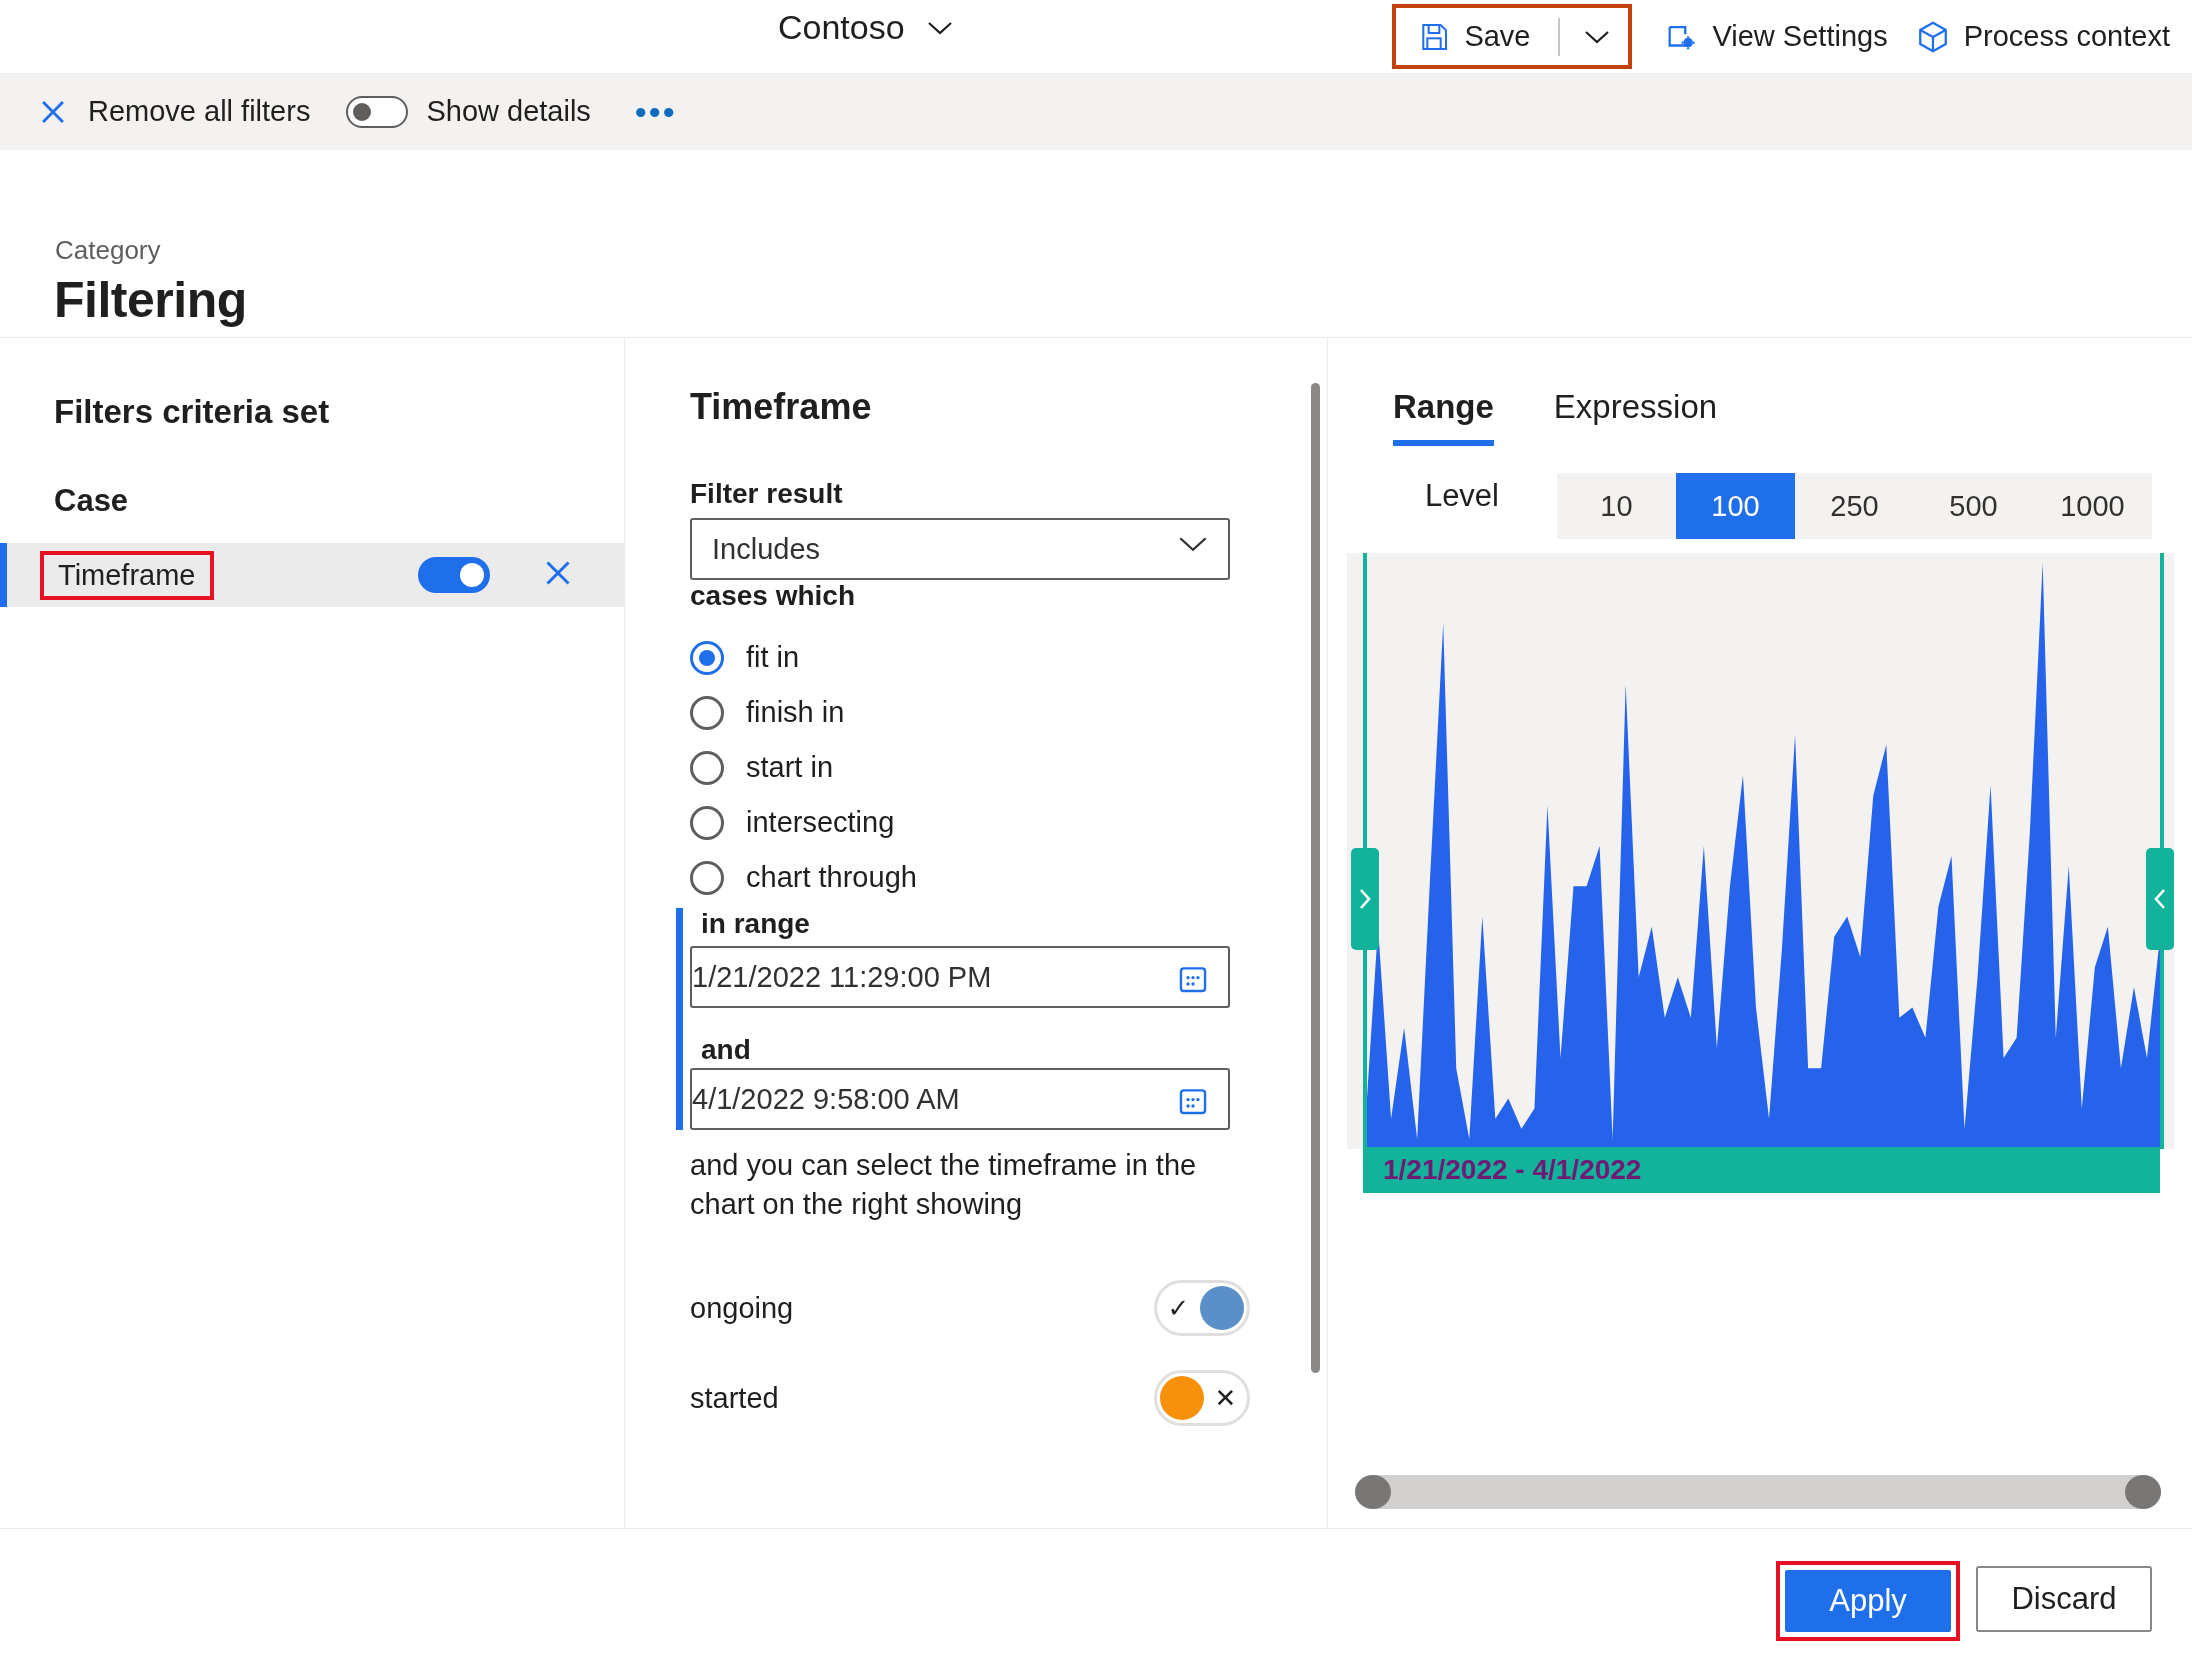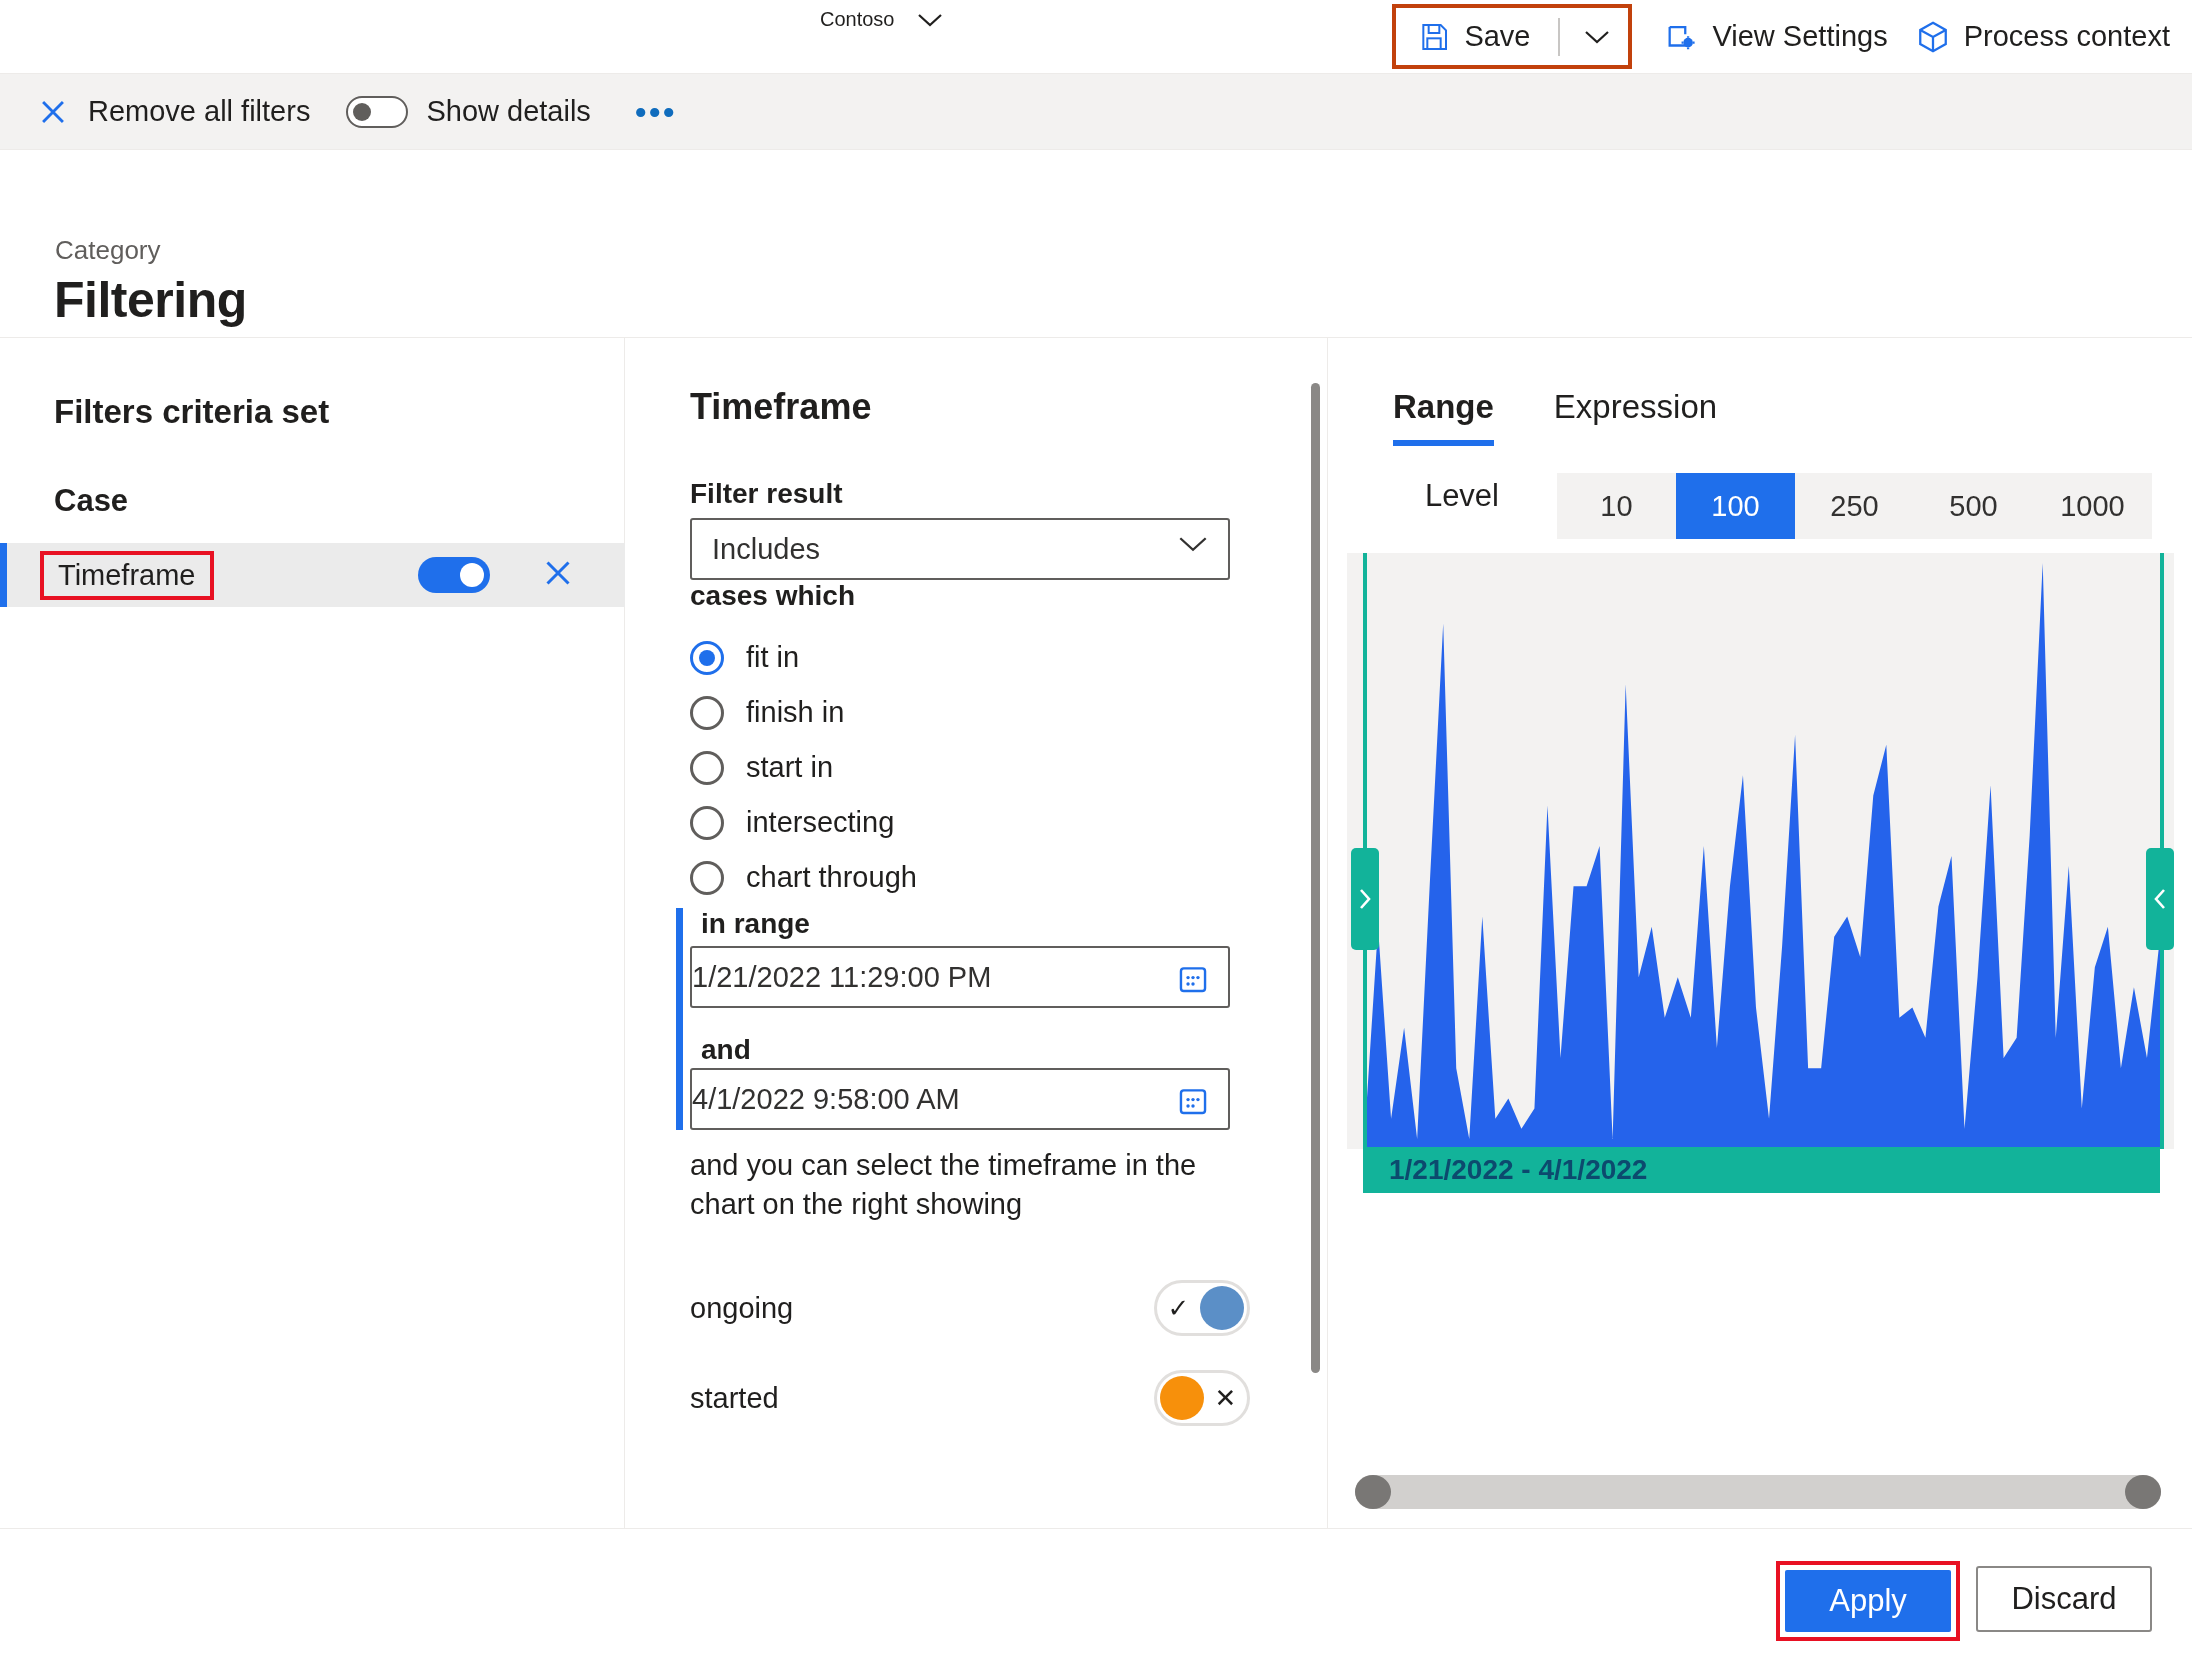--- a/index.html
+++ b/index.html
@@ -13,23 +13,23 @@
     position: relative;
   }
 
   
   .topbar {
     position: absolute; left: 0; top: 0; width: 2192px; height: 73px;
     background: #ffffff;
     display: flex; align-items: center;
   }
   .tenant {
-    position: absolute; left: 820px; top: 8px;
+    position: absolute; left: 778px; top: 8px;
     display: flex; align-items: center; gap: 22px;
-    font-size: 20px; color: #201f1e; cursor: pointer;
+    font-size: 34px; color: #201f1e; cursor: pointer;
   }
   .topbar-right {
     position: absolute; right: 8px; top: 0; height: 73px;
     display: flex; align-items: center; gap: 0px;
   }
   .tb-item {
     display: flex; align-items: center; gap: 14px;
     font-size: 29px; color: #201f1e; cursor: pointer;
     padding: 8px 14px; white-space: nowrap;
   }
@@ -168,21 +168,21 @@
     background: #12b39a; border-radius: 5px; cursor: ew-resize;
     display: flex; align-items: center; justify-content: center;
     color: #fff; font-size: 30px; line-height: 1;
   }
   .handle-l { left: 4px; }
   .handle-r { right: 0px; }
   .range-bar {
     position: absolute; left: 16px; bottom: 0px; width: 797px; height: 46px;
     background: #12b39a; display: flex; align-items: center;
   }
-  .range-bar-text { margin-left: 26px; color: #0c4a6e; font-size: 28px; font-weight: bold; }
+  .range-bar-text { margin-left: 20px; color: #701a75; font-size: 28px; font-weight: bold; }
 
   .hscroll { position: absolute; left: 1355px; top: 1475px; width: 806px; height: 34px; background: #d2d0ce; border-radius: 17px; }
   .hscroll-thumb { position: absolute; top: 0; width: 36px; height: 34px; border-radius: 50%; background: #797775; cursor: pointer; }
 
   
   .footer { position: absolute; left: 0; top: 1528px; width: 2192px; height: 125px; background: #fff; border-top: 1px solid #edebe9; }
   .btn-apply-wrap { position: absolute; right: 232px; top: 32px; border: 4px solid #e81123; padding: 5px; }
   .btn-apply {
     width: 166px; height: 62px; background: #1f6feb; color: #fff; border: none;
     font-size: 31px; font-family: "Liberation Sans", sans-serif; cursor: pointer; border-radius: 2px;

